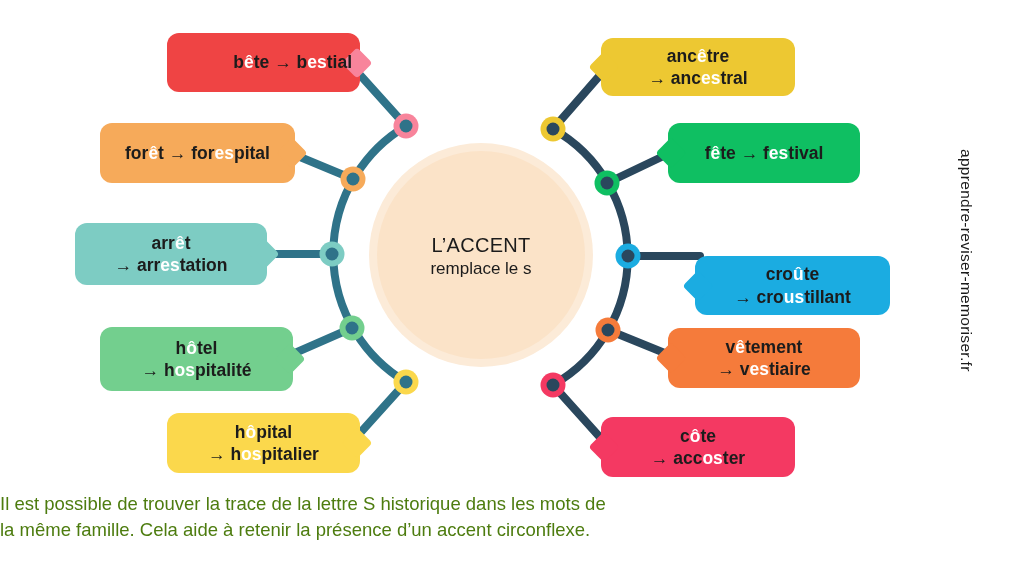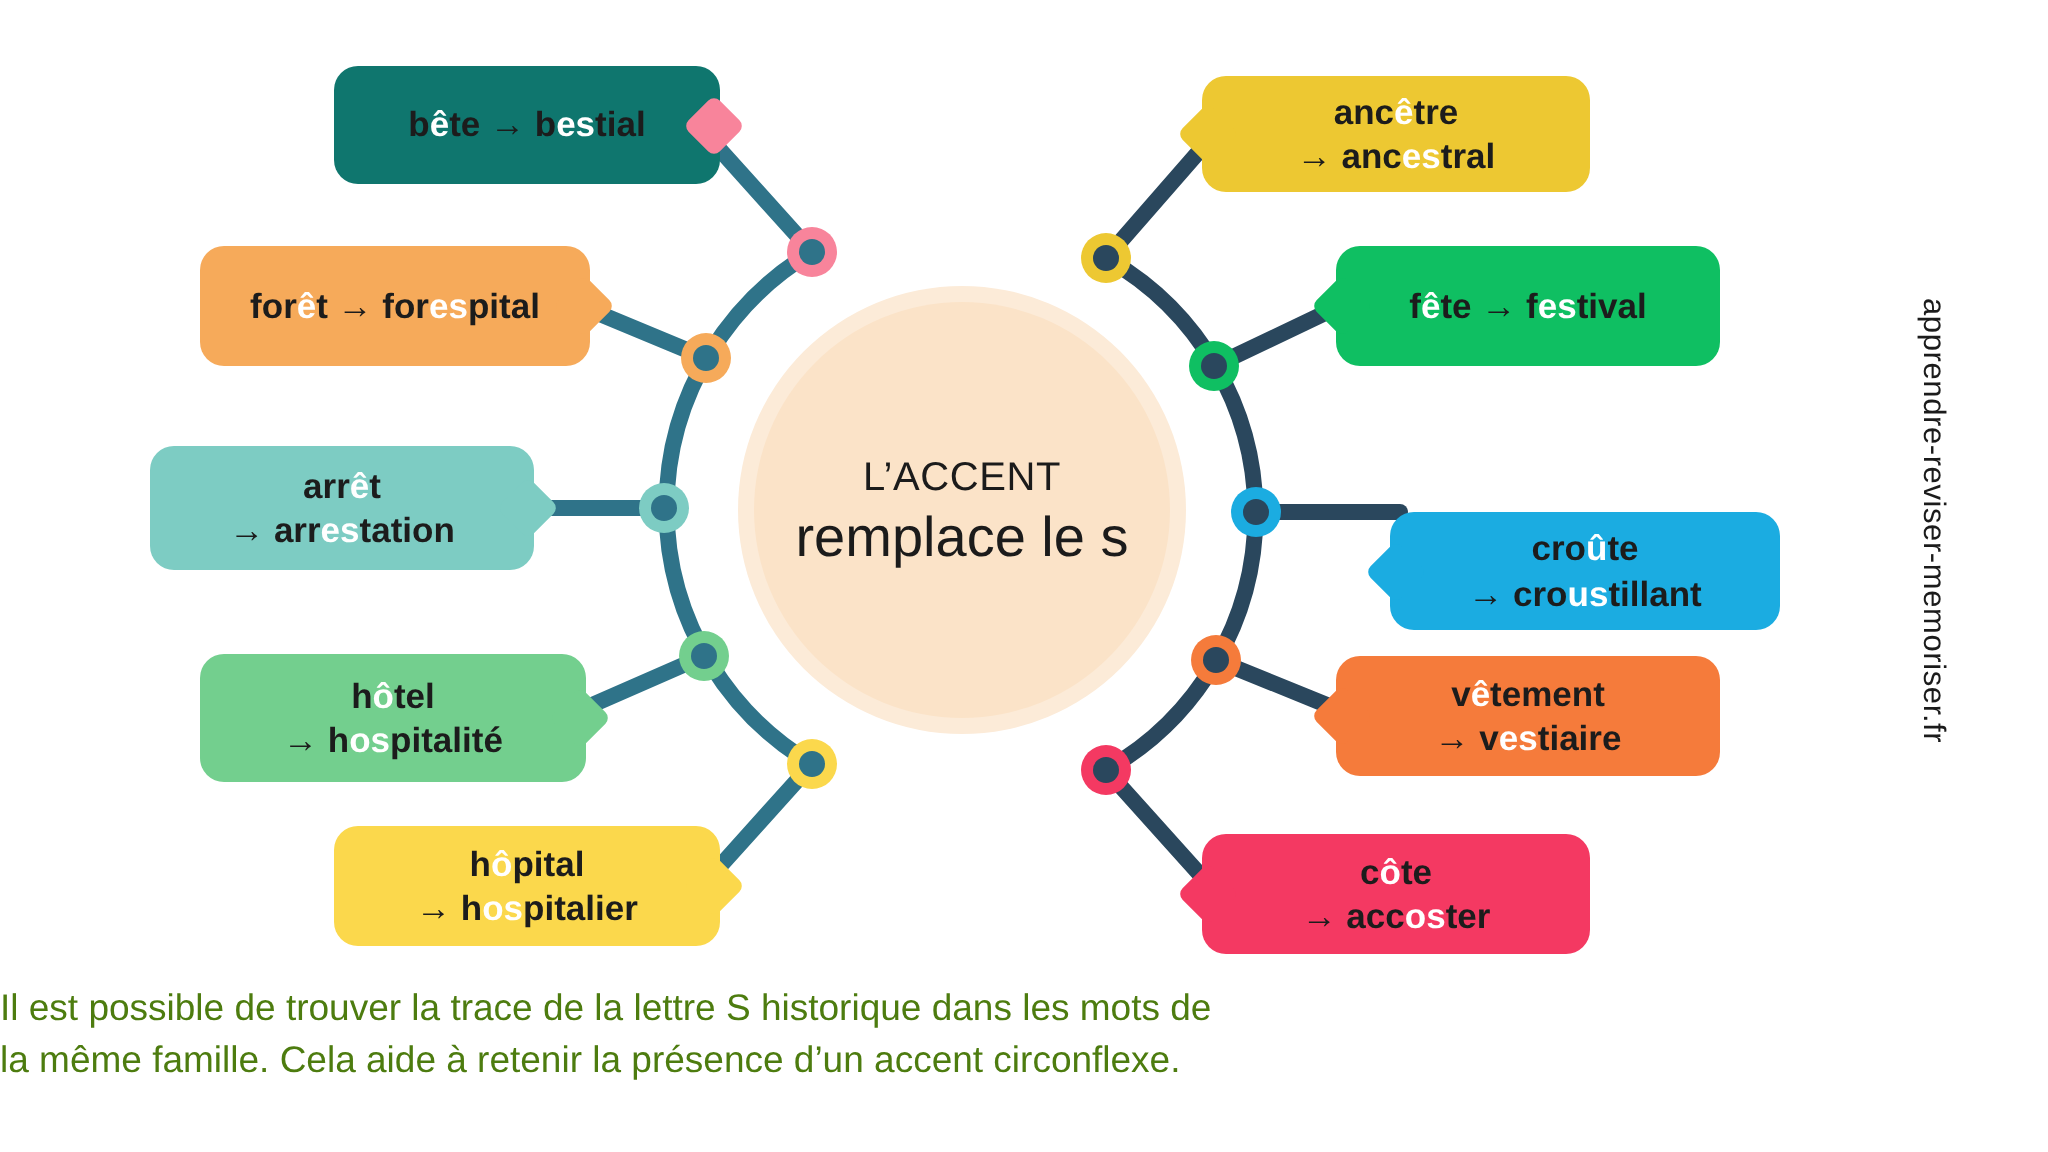--- a/index.html
+++ b/index.html
@@ -21,21 +21,21 @@
     transform:rotate(45deg);border-radius:4px;z-index:1;
   }
   .tail-right{right:-8px;}
   .tail-left{left:-8px;}
   #center-label{
     position:absolute;left:369px;top:143px;width:224px;height:224px;
     display:flex;flex-direction:column;align-items:center;justify-content:center;
     text-align:center;color:#1b1b1b;z-index:3;
   }
   .center-title{font-size:20px;line-height:1.4;letter-spacing:0.3px;}
-  .center-sub{font-size:28px;margin-top:0;}
+  .center-sub{font-size:17px;margin-top:0;}
   #caption{
     position:absolute;left:0;top:491px;width:972px;text-align:left;
     font-size:18.5px;line-height:26px;color:#4d7c0f;z-index:3;
   }
   #site-vertical{
     position:absolute;left:953px;top:88px;height:344px;width:26px;
     writing-mode:vertical-rl;display:flex;align-items:center;justify-content:center;
     font-size:15.5px;color:#1b1b1b;letter-spacing:0.3px;white-space:nowrap;z-index:3;
   }
 </style>
@@ -105,21 +105,21 @@
       <circle cx="553" cy="385" r="12.5" fill="#F43962"></circle>
       <circle cx="553" cy="385" r="6.5" fill="#2A475D"></circle>
     </g>
   </svg>
 
   <div id="center-label">
     <div class="center-title">L’ACCENT</div>
     <div class="center-sub">remplace le s</div>
   </div>
 
-  <div class="box" style="left: 167px; top: 33px; width: 193px; height: 59px; background: #0f766e;">
+  <div class="box" style="left: 167px; top: 33px; width: 193px; height: 59px; background: #ef4444; justify-content: flex-end;">
     <div class="tail tail-right" style="background: rgb(248, 132, 155);"></div>
     <div class="txt"><span class="seg-k">b</span><span class="seg-w">ê</span><span class="seg-k">te → b</span><span class="seg-w">es</span><span class="seg-k">tial</span></div>
   </div>
   <div class="box" style="left: 100px; top: 123px; width: 195px; height: 60px; background: rgb(246, 170, 90);">
     <div class="tail tail-right" style="background: rgb(246, 170, 90);"></div>
     <div class="txt"><span class="seg-k">for</span><span class="seg-w">ê</span><span class="seg-k">t → for</span><span class="seg-w">es</span><span class="seg-k">pital</span></div>
   </div>
   <div class="box" style="left: 75px; top: 223px; width: 192px; height: 62px; background: rgb(125, 204, 195);">
     <div class="tail tail-right" style="background: rgb(125, 204, 195);"></div>
     <div class="txt"><span class="seg-k">arr</span><span class="seg-w">ê</span><span class="seg-k">t

